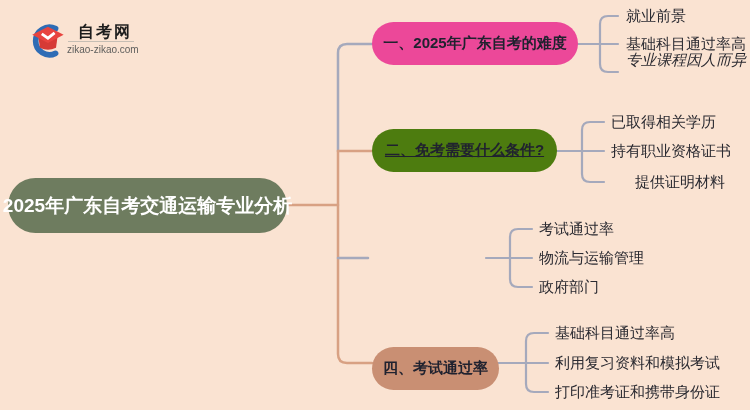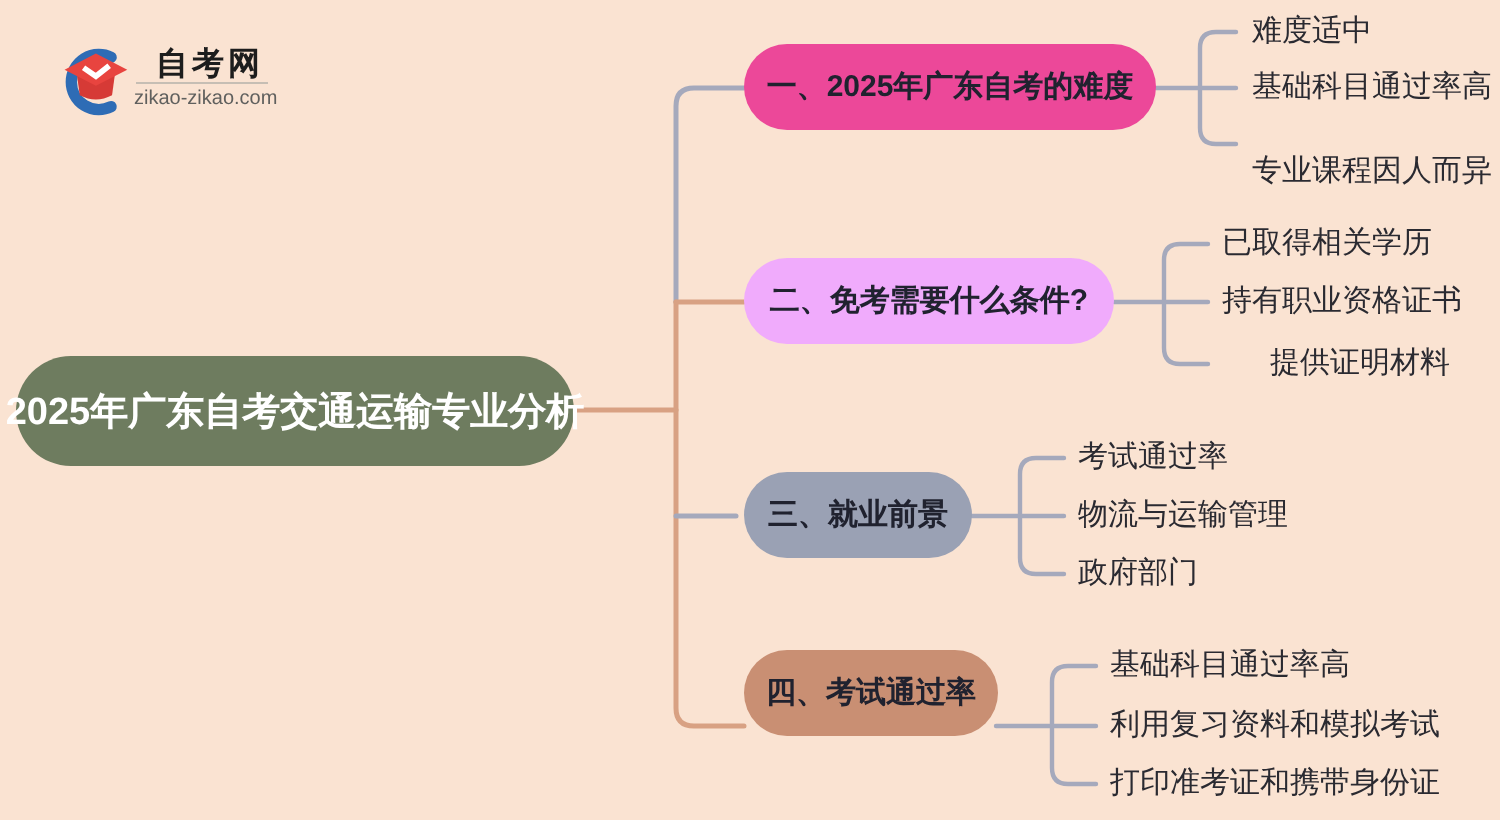--- a/index.html
+++ b/index.html
@@ -28,21 +28,21 @@
 
   
   .branch{
     position:absolute;height:43px;border-radius:22px;
     display:flex;align-items:center;justify-content:center;
     font-weight:700;color:#20222f;white-space:nowrap;
   }
   .branch-1{left:372px;top:22px;width:206px;font-size:15px;}
   .branch-2{left:372px;top:129px;width:185px;font-size:15px;}
   .branch-3{left:372px;top:236px;width:114px;font-size:15px;}
-  .branch-4{left:372px;top:325px;width:127px;font-size:15px;text-align:center;}
+  .branch-4{left:372px;top:347px;width:127px;font-size:15px;text-align:center;}
 
   
   .leaf{
     position:absolute;height:20px;line-height:20px;
     font-size:15px;font-weight:500;color:#2a2a31;white-space:nowrap;
   }
 </style>
 </head>
 <body>
 
@@ -77,27 +77,26 @@
       <path d="M14.5 12.5 L21 17 L28 11.5" stroke="#ffffff" stroke-width="3" fill="none"></path>
     </svg>
     <div class="logo-title">自考网</div>
     <div class="logo-rule"></div>
     <div class="logo-domain">zikao-zikao.com</div>
   </div>
 
   <div class="root-node" style="background: rgb(110, 124, 95); text-align: center;">2025年广东自考交通运输专业分析</div>
 
   <div class="branch branch-1" style="background: #ec4899;">一、2025年广东自考的难度</div>
-  <div class="branch branch-2" style="background: #f0abfc;">二、免考需要什么条件?</div>
-  <div class="branch branch-3" style="background: rgb(154, 161, 180);">三、就业前景</div>
+  <div class="branch branch-2" style="background: #4d7c0f; text-decoration: underline;">二、免考需要什么条件?</div>
   <div class="branch branch-4" style="background: rgb(201, 143, 115);">四、考试通过率</div>
 
-  <div class="leaf" style="left:626px;top:6px;">难度适中</div>
+  <div class="leaf" style="left:626px;top:6px;">就业前景</div>
   <div class="leaf" style="left:626px;top:34px;">基础科目通过率高</div>
-  <div class="leaf" style="left:626px;top:76px;">专业课程因人而异</div>
+  <div class="leaf" style="left:626px;top:50px;font-style:italic;">专业课程因人而异</div>
 
   <div class="leaf" style="left:611px;top:112px;">已取得相关学历</div>
   <div class="leaf" style="left:611px;top:141px;">持有职业资格证书</div>
   <div class="leaf" style="left:611px;top:172px;margin-left:24px;">提供证明材料</div>
 
   <div class="leaf" style="left:539px;top:219px;">考试通过率</div>
   <div class="leaf" style="left:539px;top:248px;">物流与运输管理</div>
   <div class="leaf" style="left:539px;top:277px;">政府部门</div>
 
   <div class="leaf" style="left:555px;top:323px;">基础科目通过率高</div>

